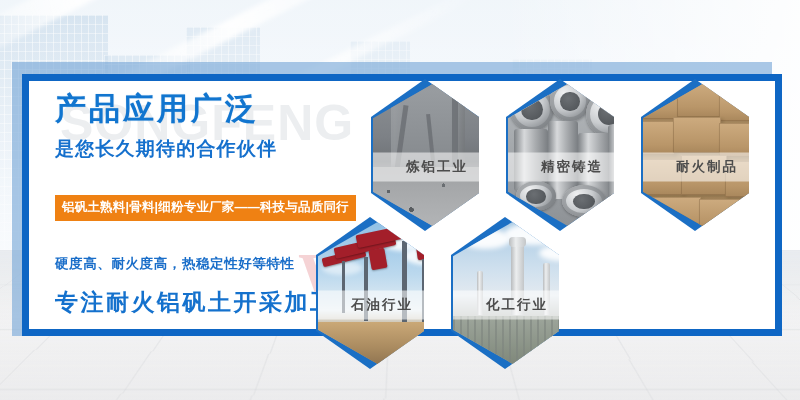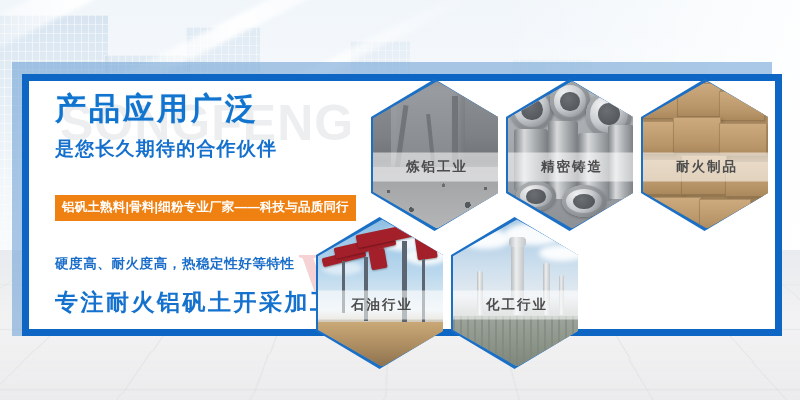--- a/index.html
+++ b/index.html
@@ -114,21 +114,21 @@
   
   .swirl{
     position:absolute; left:298px; top:238px; z-index:4;
     font-size:66px; font-weight:bold; color:rgba(226,126,132,.34);
     font-family:"Liberation Serif",serif;
   }
 
   
   .hexwrap { position:absolute; left:0; top:0; width:800px; height:400px; z-index:8; }
   .hex {
-    position:absolute; width:127px; height:152px;
+    position:absolute; width:108px; height:152px;
     -webkit-clip-path:polygon(50% 0%,100% 25%,100% 75%,50% 100%,0% 75%,0% 25%);
     clip-path:polygon(50% 0%,100% 25%,100% 75%,50% 100%,0% 75%,0% 25%);
     background:#1b6fc4;
     overflow:hidden;
   }
   .hex-in {
     position:absolute; left:2px; top:2.4px; width:128px; height:147px;
     -webkit-clip-path:polygon(50% 0%,100% 25%,100% 75%,50% 100%,0% 75%,0% 25%);
     clip-path:polygon(50% 0%,100% 25%,100% 75%,50% 100%,0% 75%,0% 25%);
     overflow:hidden;

